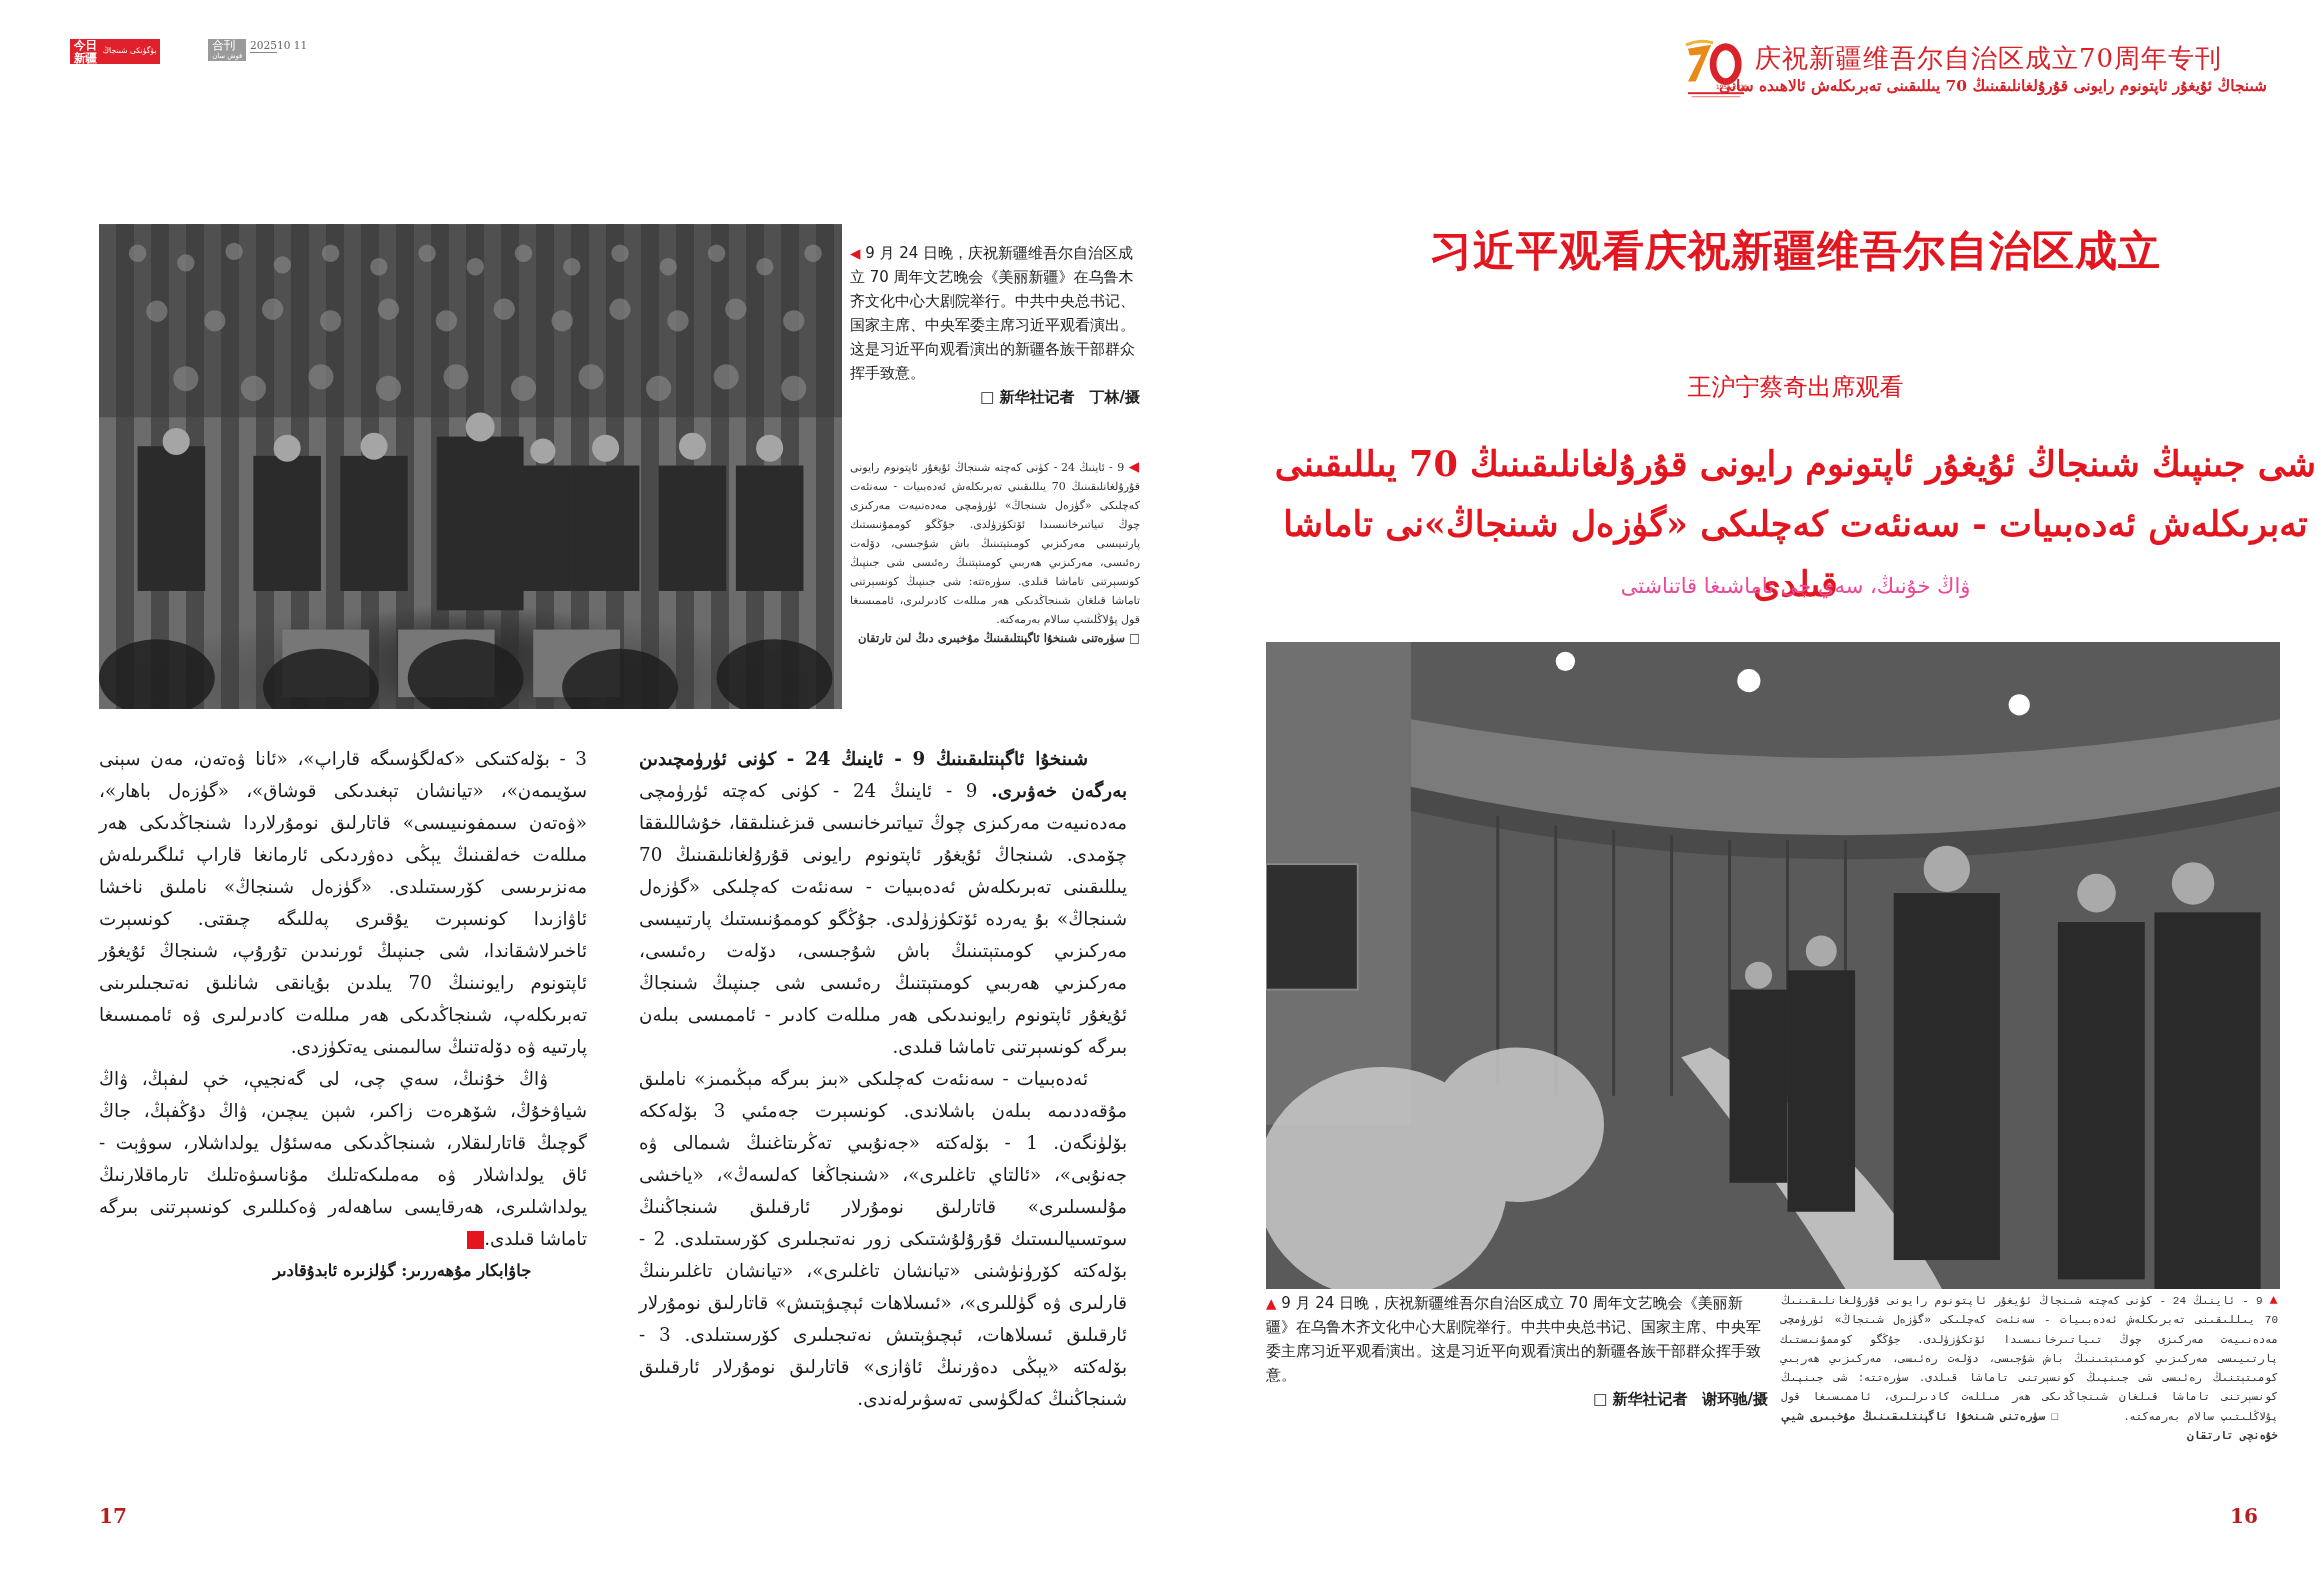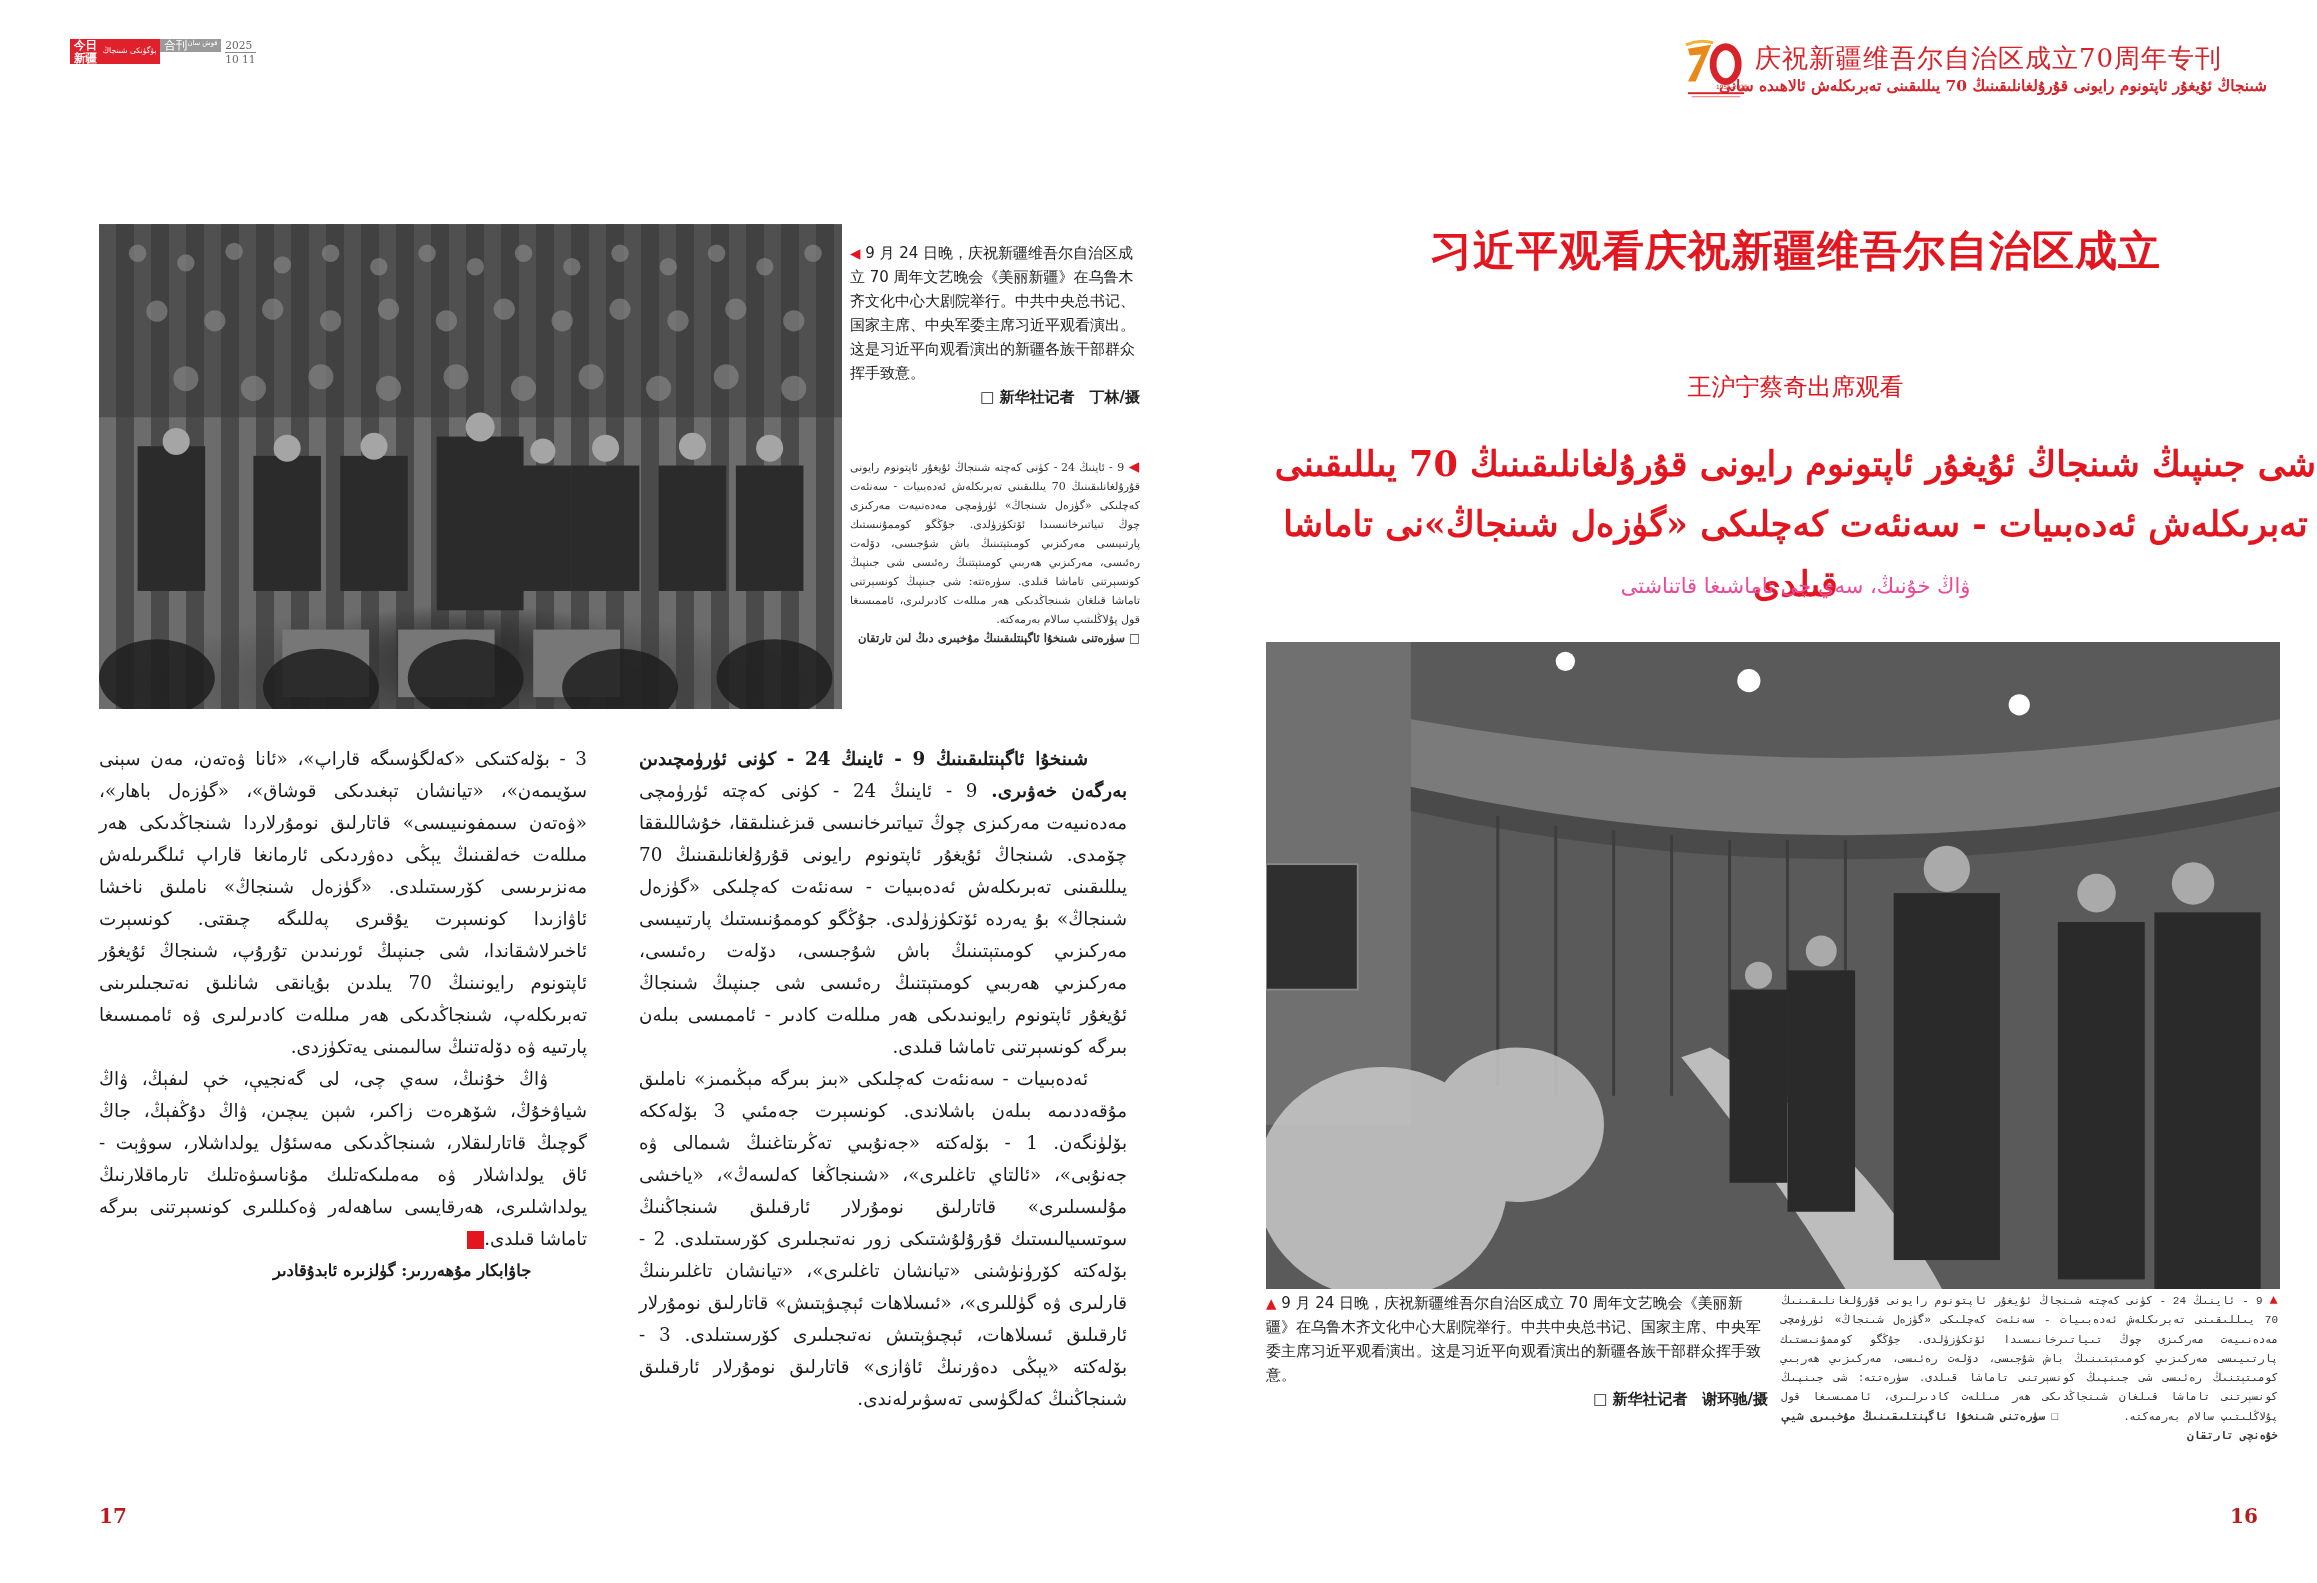--- a/index.html
+++ b/index.html
@@ -4,24 +4,24 @@
 <style>
   html, body { margin: 0; padding: 0; background: #ffffff; }
   body { width: 2317px; height: 1583px; position: relative; overflow: hidden; font-family: "DejaVu Sans", sans-serif; color: #1a1a1a; }
   .abs { position: absolute; }
 
   
   .mast { left: 70px; top: 39px; height: 29px; display: flex; align-items: flex-start; font-family: "DejaVu Serif", serif; }
   .mast-red { background: #e0202a; color: #fff; display: flex; align-items: center; padding: 0 3.9px; gap: 3.9px; }
   .mast-red .cn { font-size: 11.6px; line-height: 12.6px; font-weight: bold; width: 25px; }
   .mast-red .ug { font-size: 7.7px; line-height: 10.6px; direction: rtl; }
-  .mast-gray { background: #9a9a9a; color: #fff; display: flex; flex-direction: row; justify-content: center; padding: 0 3.9px; }
+  .mast-gray { background: #9a9a9a; color: #fff; display: flex; flex-direction: column; justify-content: center; padding: 0 3.9px; margin-left: 48px; }
   .mast-gray .cn { font-size: 11.6px; line-height: 12.6px; }
   .mast-gray .ug { font-size: 6.8px; line-height: 9.7px; direction: rtl; }
-  .mast-date { color: #666; font-size: 10.6px; padding-left: 3.9px; display: flex; flex-direction: column; justify-content: center; line-height: 12.6px; }
+  .mast-date { color: #666; font-size: 10.6px; padding-left: 3.9px; display: flex; justify-content: center; line-height: 12.6px; }
   .mast-date .yr { border-bottom: 1px solid #888; }
 
   
   .logo70 { left: 1682px; top: 39px; width: 68px; height: 60px; }
   .hdr-title { left: 1755px; top: 41px; font-family: "DejaVu Serif", serif; color: #d8232a; font-size: 26px; letter-spacing: 1px; white-space: nowrap; }
   .hdr-ug { left: 1755px; top: 77px; width: 512px; direction: rtl; text-align: right; font-family: "DejaVu Serif", serif; color: #d8232a; font-size: 15.4px; font-weight: bold; white-space: nowrap; }
 
   
   .headline { left: 1274px; top: 224px; width: 1043px; text-align: center; color: #e3161f; font-family: "DejaVu Sans", sans-serif; font-weight: bold; font-size: 42px; line-height: 54px; letter-spacing: 1px; }
   .subhead { left: 1274px; top: 371px; width: 1043px; text-align: center; color: #e3161f; font-size: 24px; }

